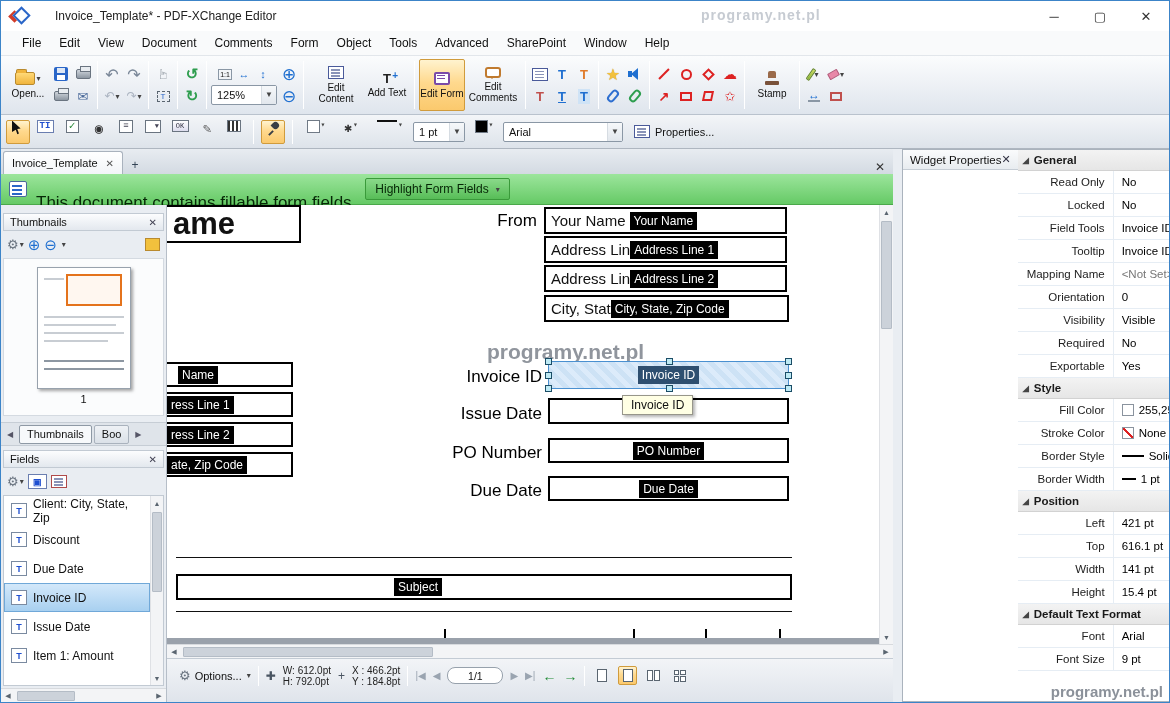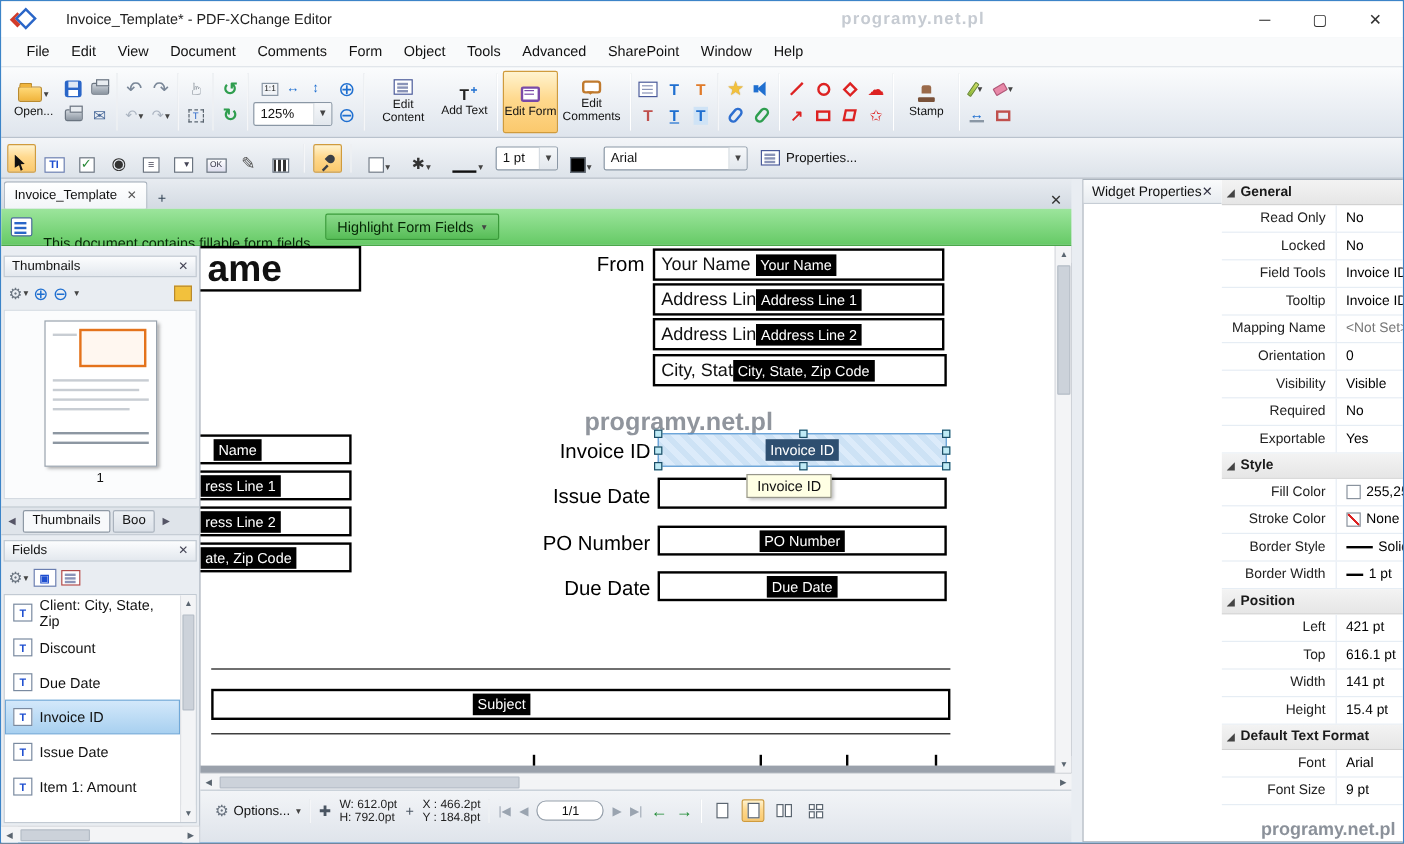--- a/index.html
+++ b/index.html
@@ -77,21 +77,21 @@
   .stamp-ic { position:relative; width:16px; height:14px; }
   .stamp-ic::before { content:""; position:absolute; left:4px; top:0; width:8px; height:7px; background:#9a6a4a; border-radius:2px 2px 0 0; }
   .stamp-ic::after { content:""; position:absolute; left:1px; bottom:0; width:14px; height:4px; background:#7a523a; border-radius:1px; }
   .marker-ic { width:4px; height:13px; background:linear-gradient(#cfe05a,#8ab82e); border:1px solid #6a8a2e; transform:rotate(35deg); border-radius:1px; }
   .measure-ic { color:#1f6fd0; font-size:12px; border-bottom:2px solid #8a97a5; line-height:10px; }
   .eraser-ic { width:11px; height:7px; background:#e888a8; border:1px solid #b05878; transform:rotate(-30deg); border-radius:1px; }
   .redpoly-ic { width:10px; height:10px; border:2px solid #d22; transform:skewX(-12deg); }
 
   
   .toolbar2 { height:34px; background:linear-gradient(#f3f5f8,#dde3ea); border-bottom:1px solid #aeb6c0; display:flex; align-items:center; padding:0 5px; gap:3px; }
-  .tool2 { width:24px; height:24px; display:inline-flex; align-items:flex-end; justify-content:center; border-radius:2px; flex:none; }
+  .tool2 { width:24px; height:24px; display:inline-flex; align-items:flex-start; justify-content:center; border-radius:2px; flex:none;font-family:Liberation Mono, monospace; }
   .tool2.active { background:linear-gradient(#fff3cf,#ffd98e 45%,#fbc96d); border:1px solid #d09b3c; }
   .cursor-ic { width:12px; height:14px; background:#111; clip-path:polygon(0 0, 72% 58%, 44% 60%, 58% 92%, 44% 98%, 32% 66%, 0 82%); }
   .ffield-ic { width:17px; height:13px; border:1px solid #6a7eb0; background:#fff; font-size:9px; font-weight:bold; color:#1f4fd0; display:flex; align-items:center; justify-content:center; }
   .check-ic { width:13px; height:13px; border:1px solid #6a7480; background:#fff; color:#2a8a3a; font-size:11px; display:flex; align-items:center; justify-content:center; line-height:1; }
   .radio-ic { color:#333; font-size:14px; }
   .list-ic { width:14px; height:13px; border:1px solid #6a7480; background:#fff; color:#445; font-size:9px; display:flex; align-items:center; justify-content:center; }
   .combo-ic { width:16px; height:13px; border:1px solid #6a7480; background:#fff; color:#445; font-size:7px; display:flex; align-items:center; justify-content:flex-end; padding-right:1px; }
   .btn-ic { width:17px; height:12px; border:1px solid #6a7480; background:linear-gradient(#fff,#dde); font-size:7px; display:flex; align-items:center; justify-content:center; color:#334; }
   .sig-ic { color:#555; font-size:14px; }
   .bar-ic { width:14px; height:12px; background:repeating-linear-gradient(90deg,#333 0 2px,#fff 2px 4px); border:1px solid #6a7480; }
@@ -113,21 +113,21 @@
   .tabbar { height:25px; background:linear-gradient(#e8ecf1,#d3dae2); display:flex; align-items:flex-end; padding-left:2px; flex:none; }
   .doc-tab { height:23px; background:linear-gradient(#ffffff,#f2f5f8); border:1px solid #a9b2bd; border-bottom:none; border-radius:3px 3px 0 0; display:flex; align-items:center; gap:8px; padding:0 8px; font-size:11px; }
   .tab-close { font-size:10px; color:#555; }
   .tab-add { width:18px; height:18px; margin-left:3px; display:flex; align-items:center; justify-content:center; font-size:12px; color:#345; }
   .pane-close { margin-left:auto; margin-right:8px; font-size:12px; color:#333; }
 
   
   .banner { height:31px; background:linear-gradient(#9ce59c,#66ca66); border-bottom:1px solid #4aa84a; display:flex; align-items:center; padding:0 8px; gap:9px; flex:none; }
   .banner-ic { width:18px; height:16px; background:#fff; border:1px solid #4a6a9a; border-radius:2px; position:relative; }
   .banner-ic::before { content:""; position:absolute; left:2px; top:3px; width:10px; height:1.5px; background:#2a66c8; box-shadow:0 4px 0 #2a66c8, 0 8px 0 #2a66c8; }
-  .banner-msg { font-size:12px; color:#072807;margin-top:28px; }
+  .banner-msg { font-size:17px; color:#072807;margin-top:28px; }
   .banner-btn { height:22px; display:flex; align-items:center; gap:6px; padding:0 9px; background:linear-gradient(#8ad98a,#57bd57); border:1px solid #3a9a3a; border-radius:2px; font-size:12px; color:#062606; }
 
   
   .content-row { flex:1; display:flex; min-height:0; }
 
   
   .sidebar { width:166px; flex:none; background:#e9edf2; border-right:1px solid #b6bec8; display:flex; flex-direction:column; padding-top:8px; }
   .panel-hdr { height:18px; margin:0 2px; background:linear-gradient(#fcfdfe,#e3e8ee); border:1px solid #c2cad3; display:flex; align-items:center; padding:0 6px; font-size:11px; flex:none; }
   .panel-hdr .x { margin-left:auto; font-size:10px; color:#445; }
   .mini-tools { height:27px; display:flex; align-items:center; gap:4px; padding:0 6px; flex:none; }

